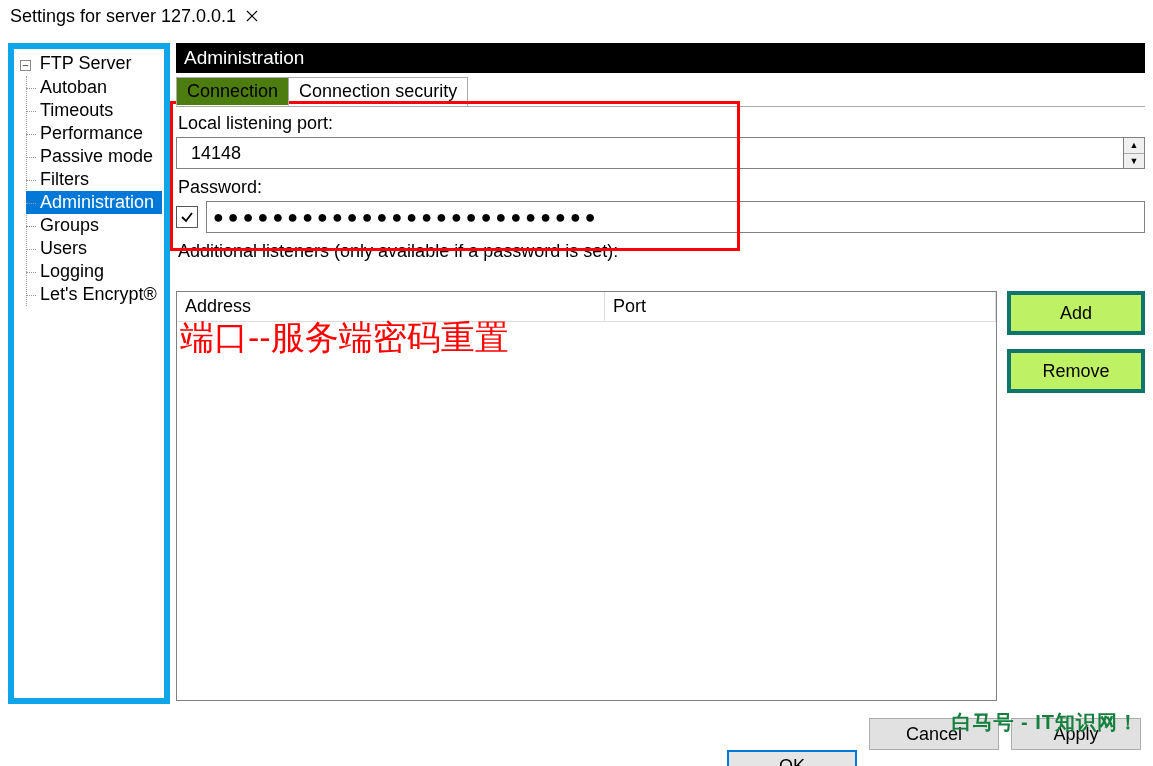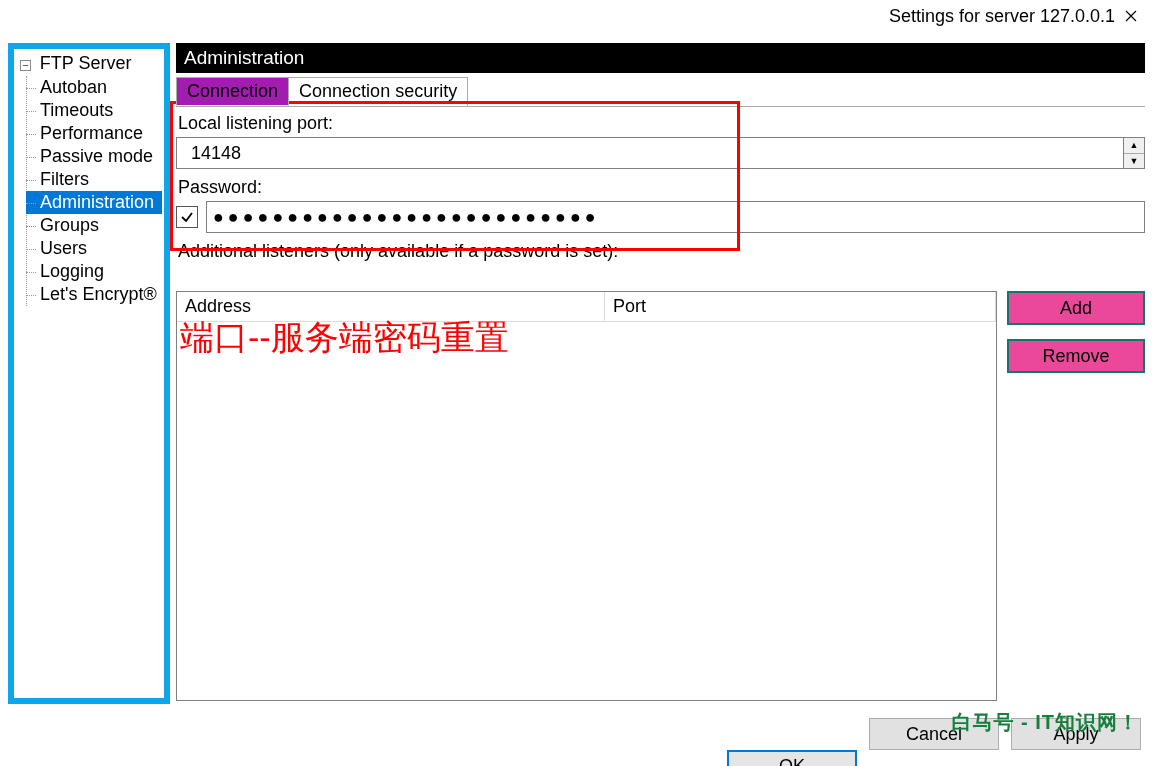--- a/index.html
+++ b/index.html
@@ -1,18 +1,18 @@
 <!DOCTYPE html>
 <html><head>
   <meta charset="utf-8">
   <style>
     * { box-sizing: border-box; margin: 0; padding: 0; font-family: "Segoe UI", Tahoma, Arial, sans-serif; }
     body { width: 1153px; height: 766px; background: #fff; overflow: hidden; font-size: 17px; }
 
-    .titlebar { display: flex; align-items: center; justify-content: flex-end; height: 32px; padding: 0 6px 0 10px; }
+    .titlebar { display: flex; align-items: center; justify-content: flex-start; height: 32px; padding: 0 6px 0 10px; }
     .titlebar-title { font-size: 18px; color: #000; }
     .close-btn { width: 32px; height: 32px; display: flex; align-items: center; justify-content: center; cursor: pointer; font-size: 18px; }
 
     .window-body { display: flex; border-top: 1px solid #fff; padding: 10px 8px 8px 8px; height: 680px; gap: 6px; }
 
     .tree { width: 162px; border: 6px solid #0ea5e9; padding: 4px 2px; overflow: hidden; }
     .tree-root { padding-left: 4px; }
     .tree-toggle { display: inline-block; width: 11px; height: 11px; border: 1px solid #888; line-height: 8px; text-align: center; font-size: 11px; margin-right: 4px; color: #333; }
     .tree-root-label { font-size: 18px; color: #000; white-space: nowrap; }
     .tree-children { margin-left: 10px; margin-top: 2px; border-left: 1px dotted #999; }
@@ -20,21 +20,21 @@
     .tree-item::before { content: ""; position: absolute; left: 0; top: 50%; width: 10px; border-top: 1px dotted #999; }
     .tree-item.selected { background: #0078d7; color: #fff; }
     .tree-item.selected::before { border-top: 1px dotted #999; }
     .tree-item.selected span { background: #0078d7; color: #fff; }
 
     .main { flex: 1; display: flex; flex-direction: column; position: relative; }
     .section-header { background: #000; color: #fff; font-size: 19px; padding: 4px 8px; margin-bottom: 4px; }
 
     .tabs-row { display: flex; margin-bottom: 0; }
     .tab { border: 1px solid #aaa; border-bottom: none; padding: 3px 10px; font-size: 18px; background: #fff; cursor: pointer; margin-right: -1px; }
-    .tab.active { background: #a21caf; border-bottom: 1px solid #fff; position: relative; z-index: 2; }
+    .tab.active { background: #4d7c0f; border-bottom: 1px solid #fff; position: relative; z-index: 2; }
 
     .tab-body { border-top: 1px solid #aaa; padding-top: 6px; position: relative; }
 
     .field-label { font-size: 18px; color: #000; margin-bottom: 3px; margin-left: 2px; }
 
     .port-row { display: flex; align-items: stretch; margin-bottom: 8px; }
     .port-input { flex: 1; border: 1px solid #808080; padding: 4px 14px; font-size: 18px; height: 32px; }
     .spinner { display: flex; flex-direction: column; border: 1px solid #808080; border-left: none; }
     .spin-btn { width: 20px; flex: 1; display: flex; align-items: center; justify-content: center; font-size: 9px; background: #f0f0f0; cursor: pointer; border: none; border-bottom: 1px solid #aaa; }
     .spin-btn:last-child { border-bottom: none; }
@@ -47,21 +47,21 @@
     .annotation-text { position: absolute; color: #ff0000; font-size: 34px; font-weight: 400; pointer-events: none; font-family: "Microsoft YaHei", SimSun, sans-serif; }
 
     .listeners-row { display: flex; gap: 10px; margin-top: 29px; }
     .listeners-table { flex: 1; border: 1px solid #808080; height: 410px; }
     .listeners-header { display: flex; }
     .lh-cell { padding: 4px 8px; font-size: 18px; border-right: 1px solid #ddd; border-bottom: 1px solid #ddd; background: #fff; }
     .lh-addr { flex: 0 0 428px; }
     .lh-port { flex: 1; }
 
     .side-btns { width: 138px; display: flex; flex-direction: column; gap: 14px; }
-    .side-btn { height: 34px; border: 2px solid #0f766e; background: #ec4899; font-size: 18px; cursor: pointer; }
+    .side-btn { height: 44px; border: 4px solid #0f766e; background: #bef264; font-size: 18px; cursor: pointer; }
 
     .footer { display: flex; justify-content: flex-end; gap: 12px; padding: 6px 12px 10px 0; }
     .footer-btn { width: 130px; height: 32px; border: 1px solid #adadad; background: #e1e1e1; font-size: 18px; cursor: pointer; }
     .footer-btn.primary { border: 2px solid #0078d7; background: #e5e5e5; margin-top: 32px; }
 
     .watermark { position: absolute; right: 14px; bottom: 30px; color: #15803d; font-size: 20px; font-weight: bold; font-family: "Microsoft YaHei", SimHei, sans-serif; pointer-events: none; letter-spacing: 1px; }
   </style>
 </head>
 <body>
 

